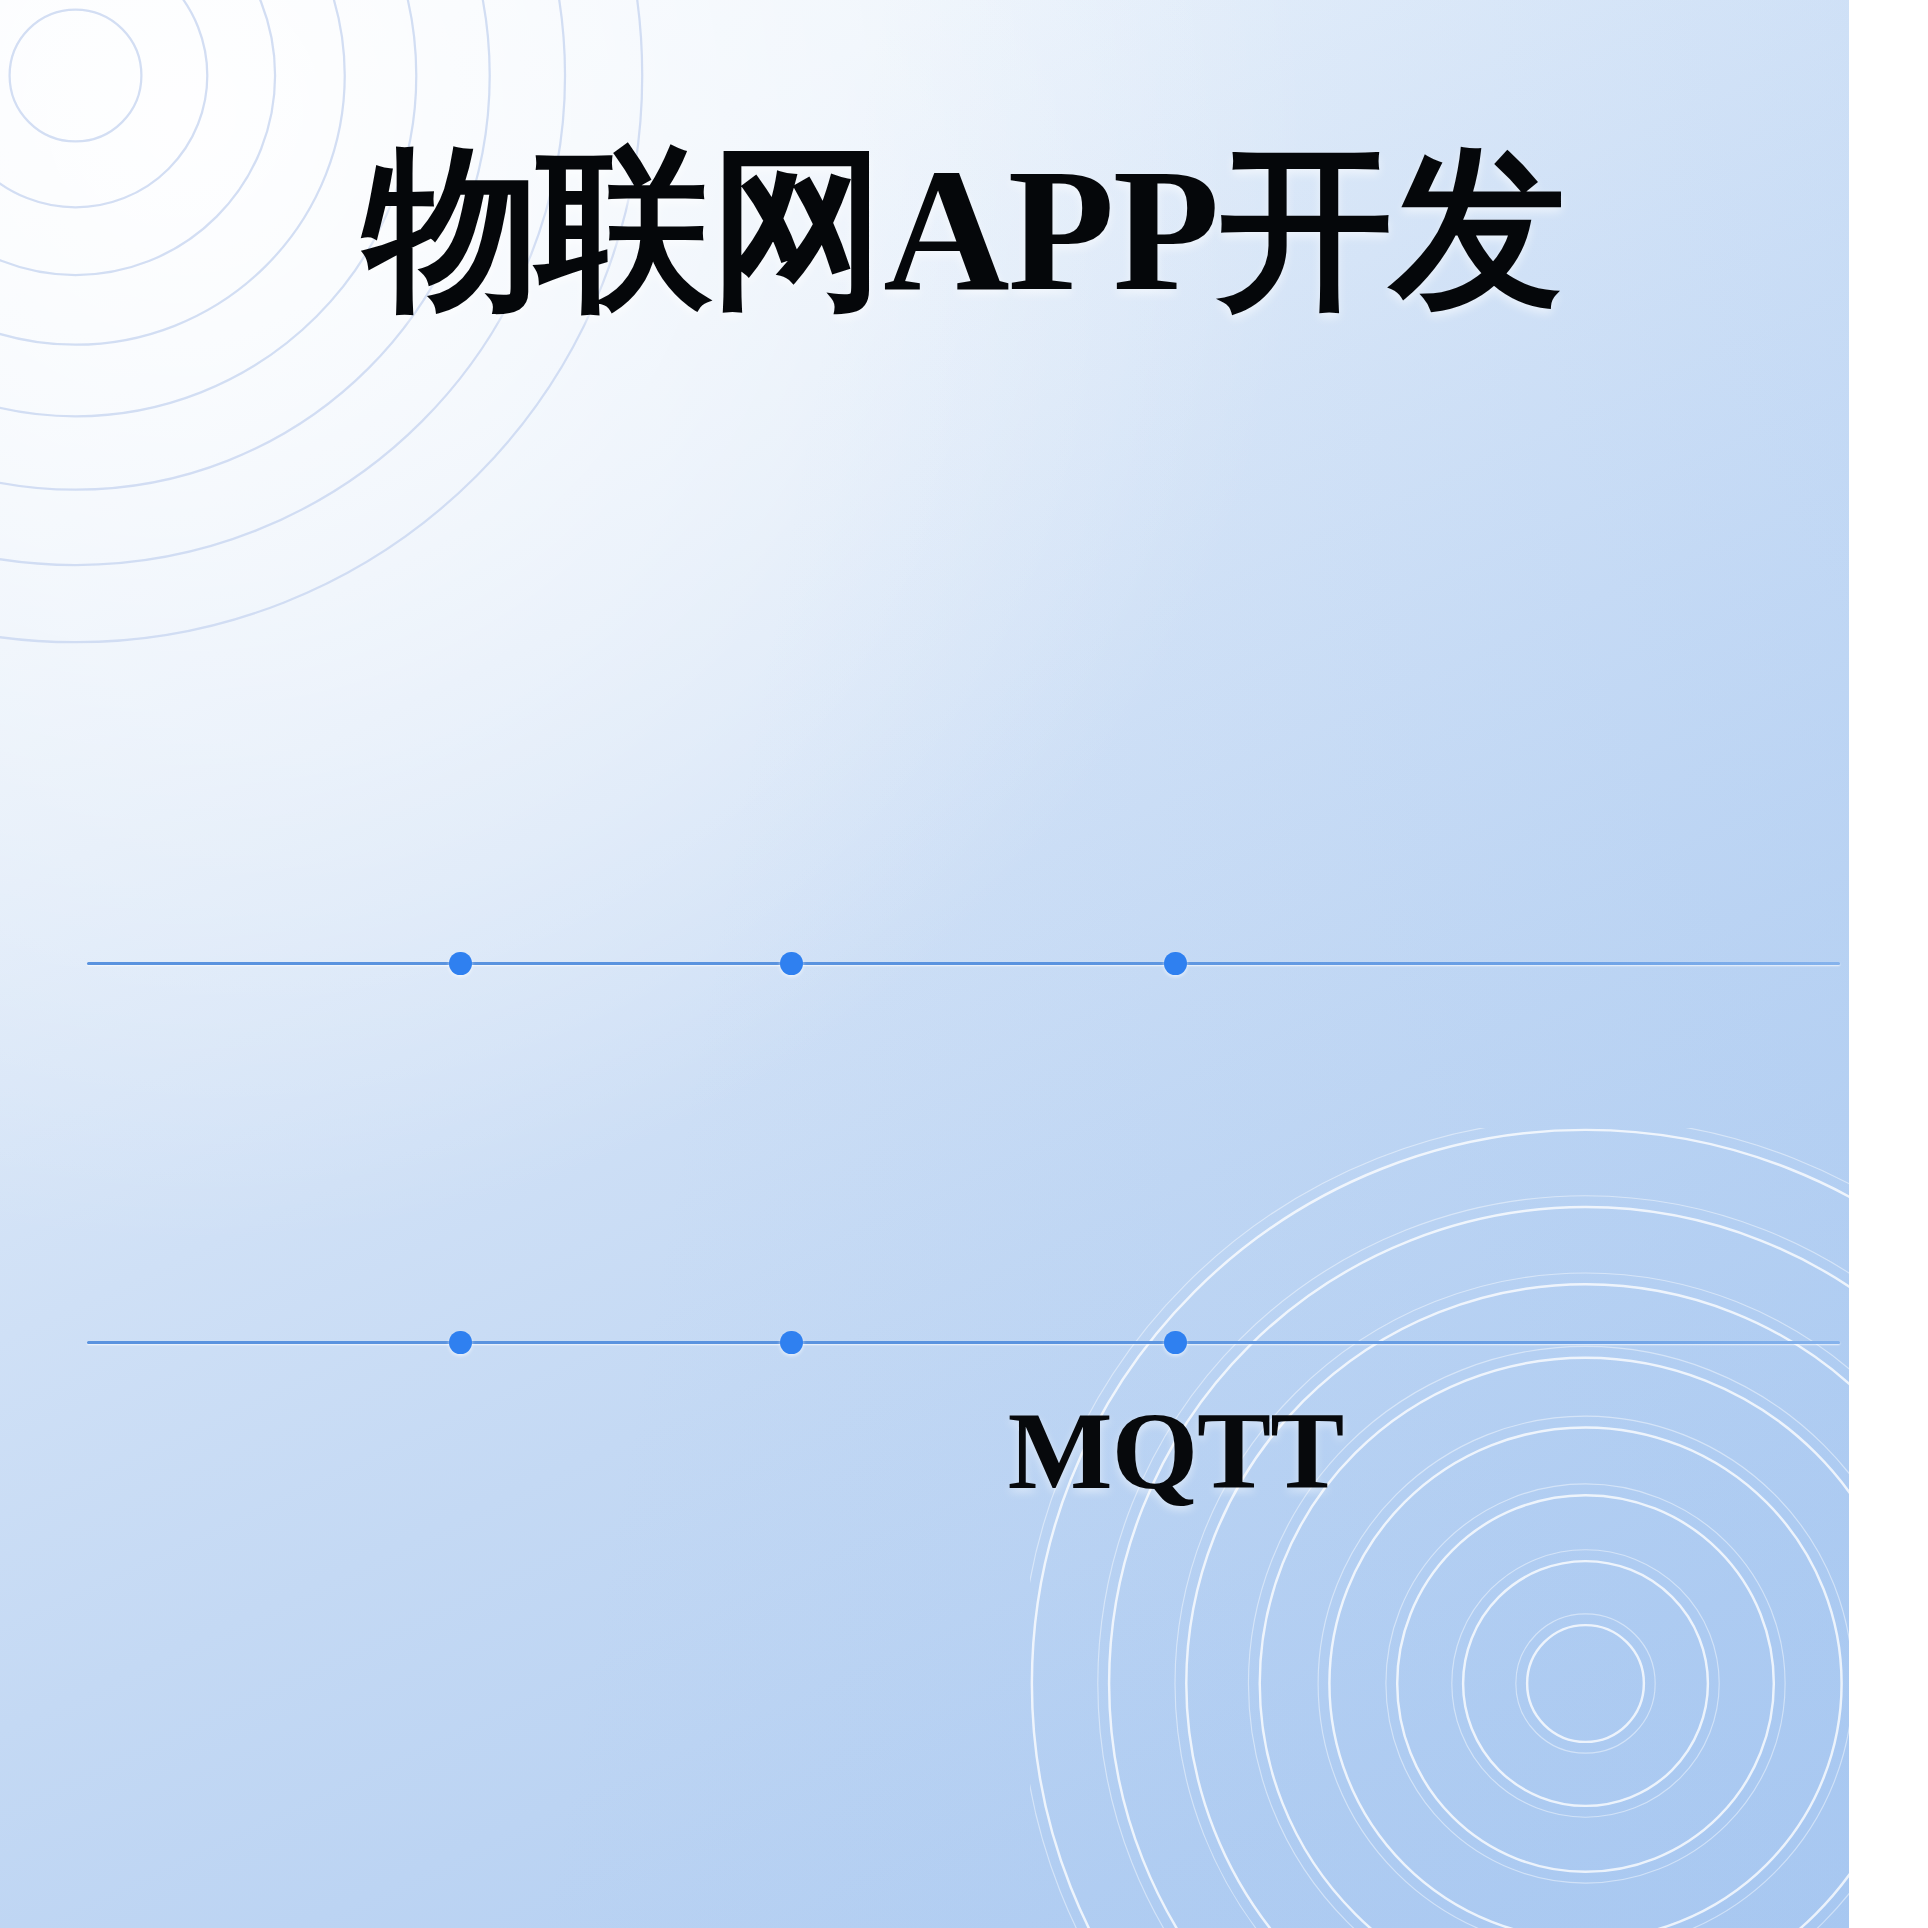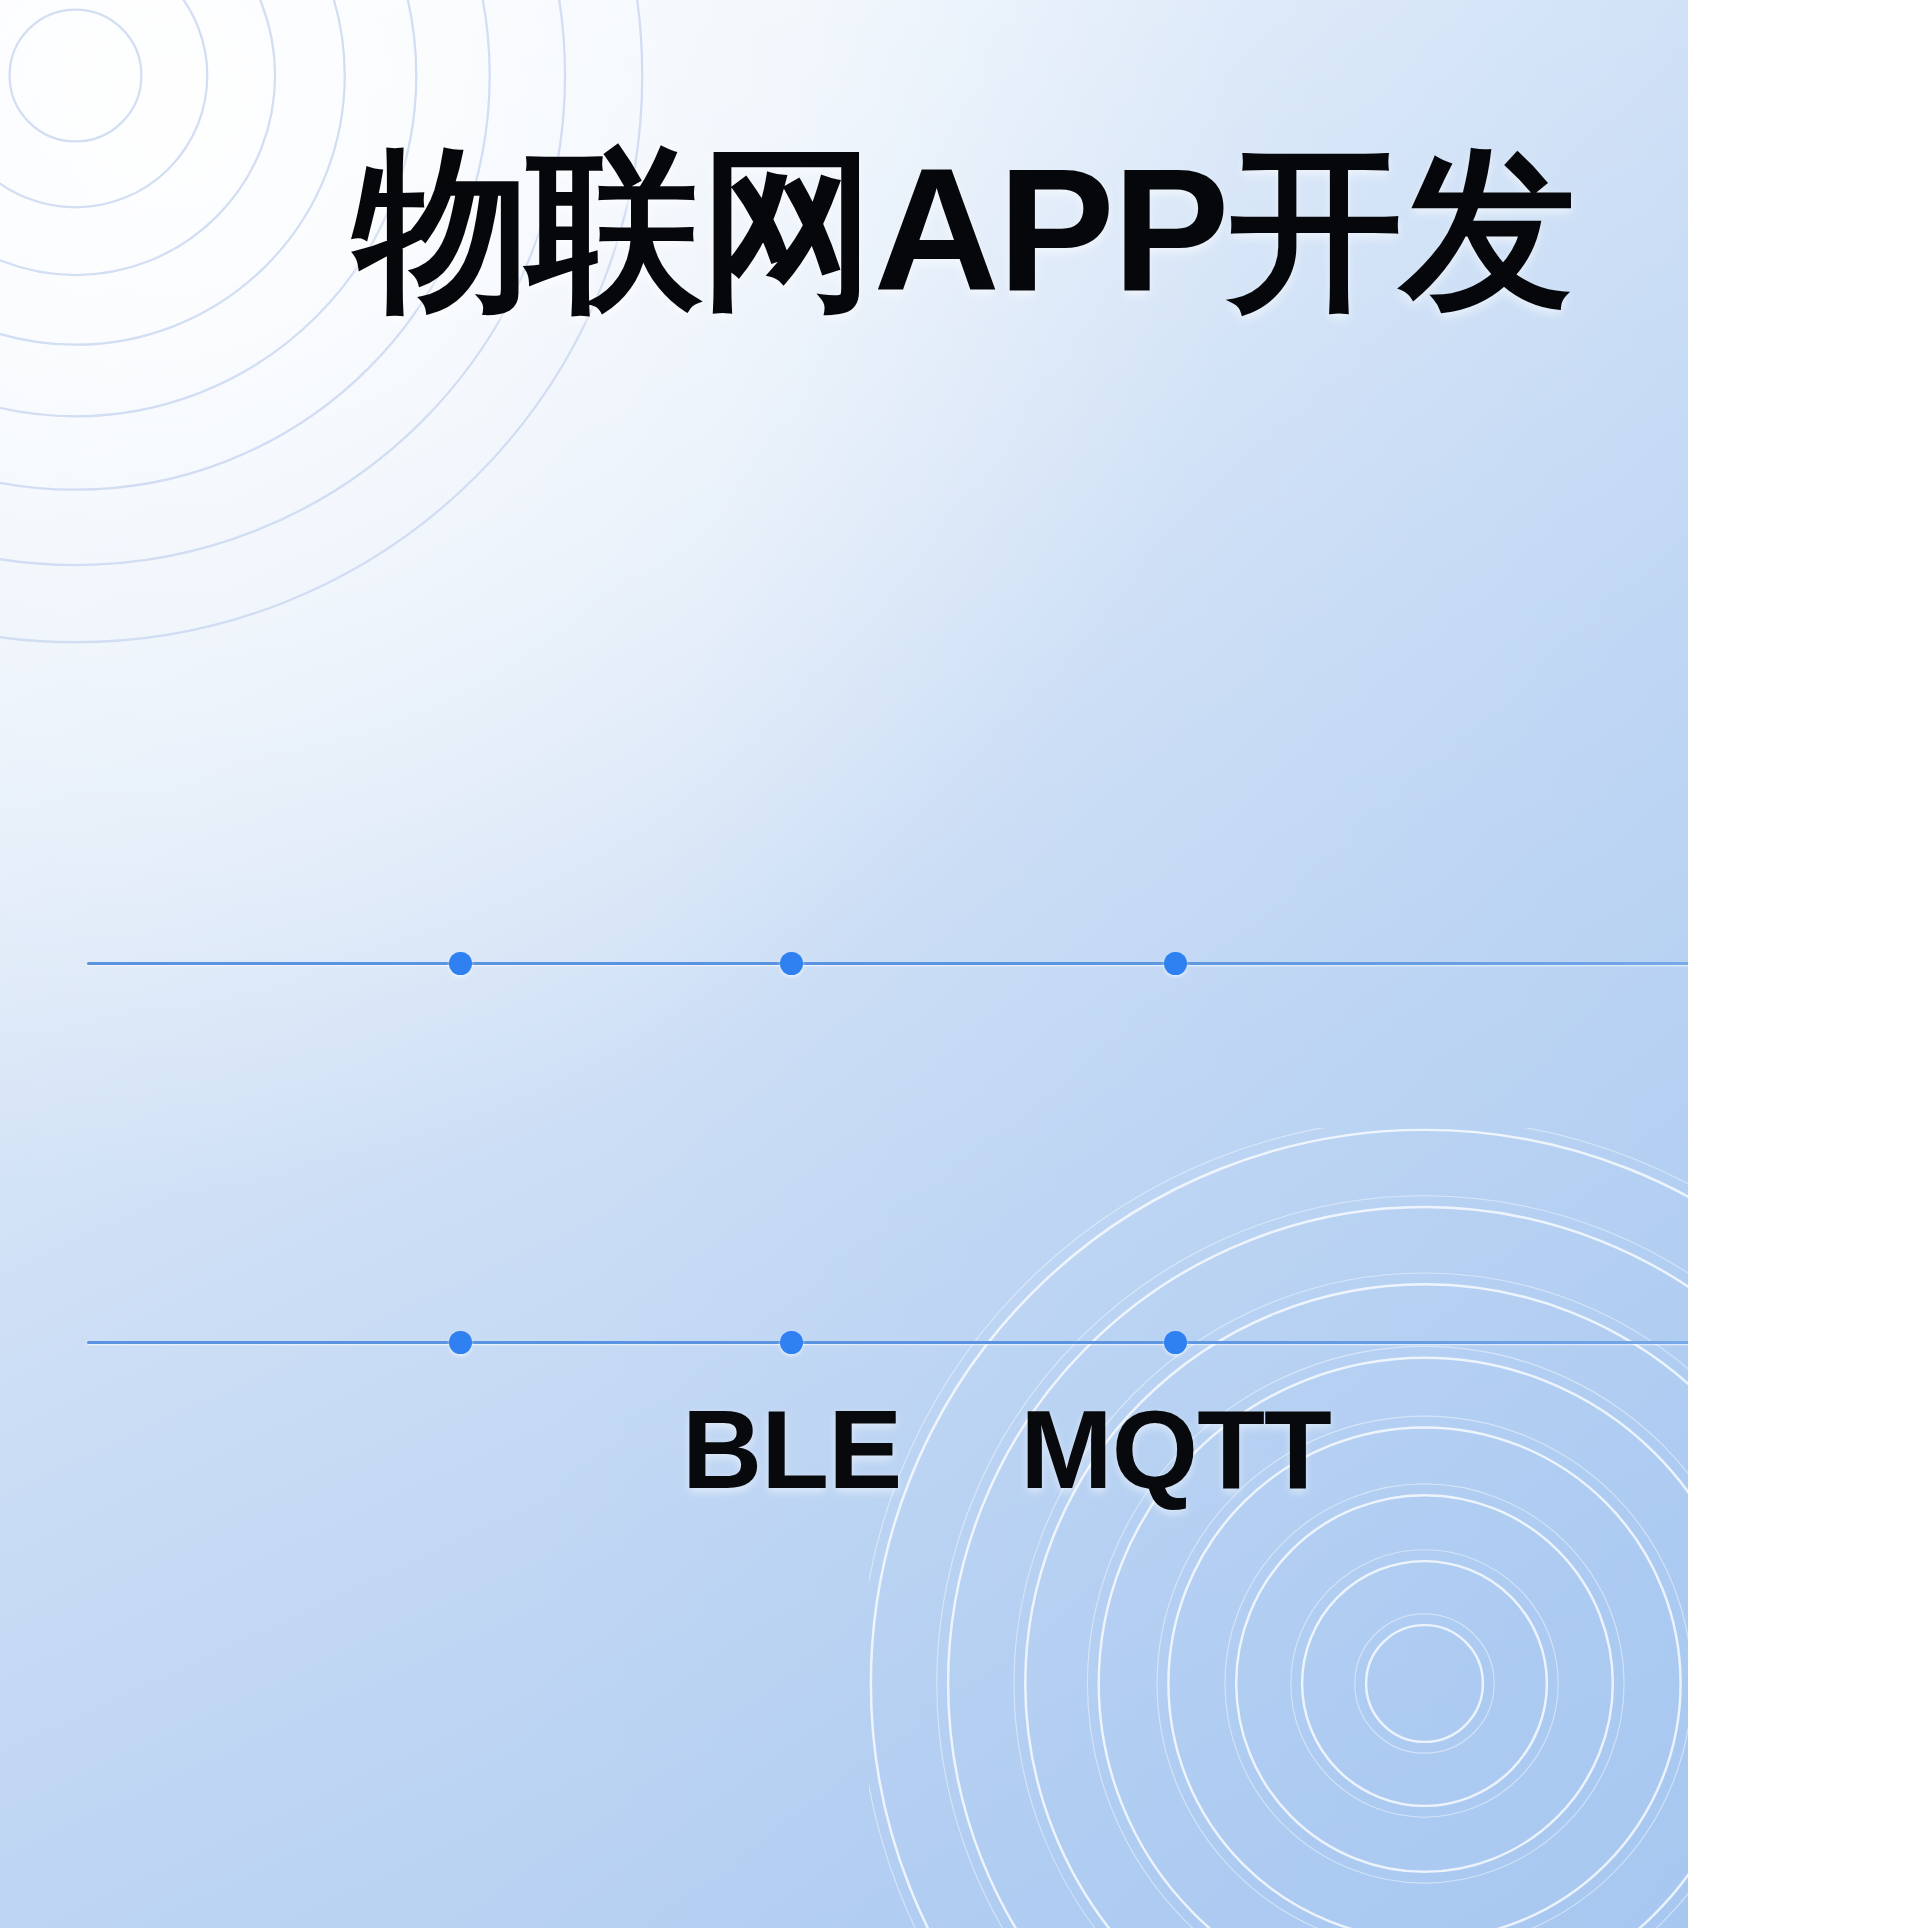--- a/index.html
+++ b/index.html
@@ -3,24 +3,24 @@
 <meta charset="utf-8">
 <title>IoT Protocol Guide Poster</title>
 <style>
   html, body {
     margin: 0;
     padding: 0;
     background: #ffffff;
   }
   #poster {
     position: relative;
-    width: 1688px;
+    width: 1849px;
     height: 1928px;
     overflow: hidden;
-    font-family: Liberation Sans, sans-serif;
+    font-family: Liberation Serif, serif;
     
     background:
       radial-gradient(circle at 10% 6%, rgba(255,255,255,0.95) 0%, rgba(255,255,255,0.0) 46%),
       linear-gradient(155deg,
         #f4f8fd 0%,
         #eaf2fb 16%,
         #dde9f8 32%,
         #cfe0f6 48%,
         #c4d9f4 62%,
         #bcd4f3 74%,
@@ -181,20 +181,19 @@
     </div>
 
     <div class="proto-row row-2">
       <div class="rail">
         <div class="rail-line"></div>
         <div class="rail-dot" style="left:21.3%"></div>
         <div class="rail-dot" style="left:40.2%"></div>
         <div class="rail-dot" style="left:62.1%"></div>
       </div>
       <div class="labels">
-        <span class="proto-label" style="left:40.2%">BLE</span>
         <span class="proto-label" style="left:62.1%">MQTT</span>
       </div>
     </div>
 
   </div>
 </div>
 
 
 </body></html>

